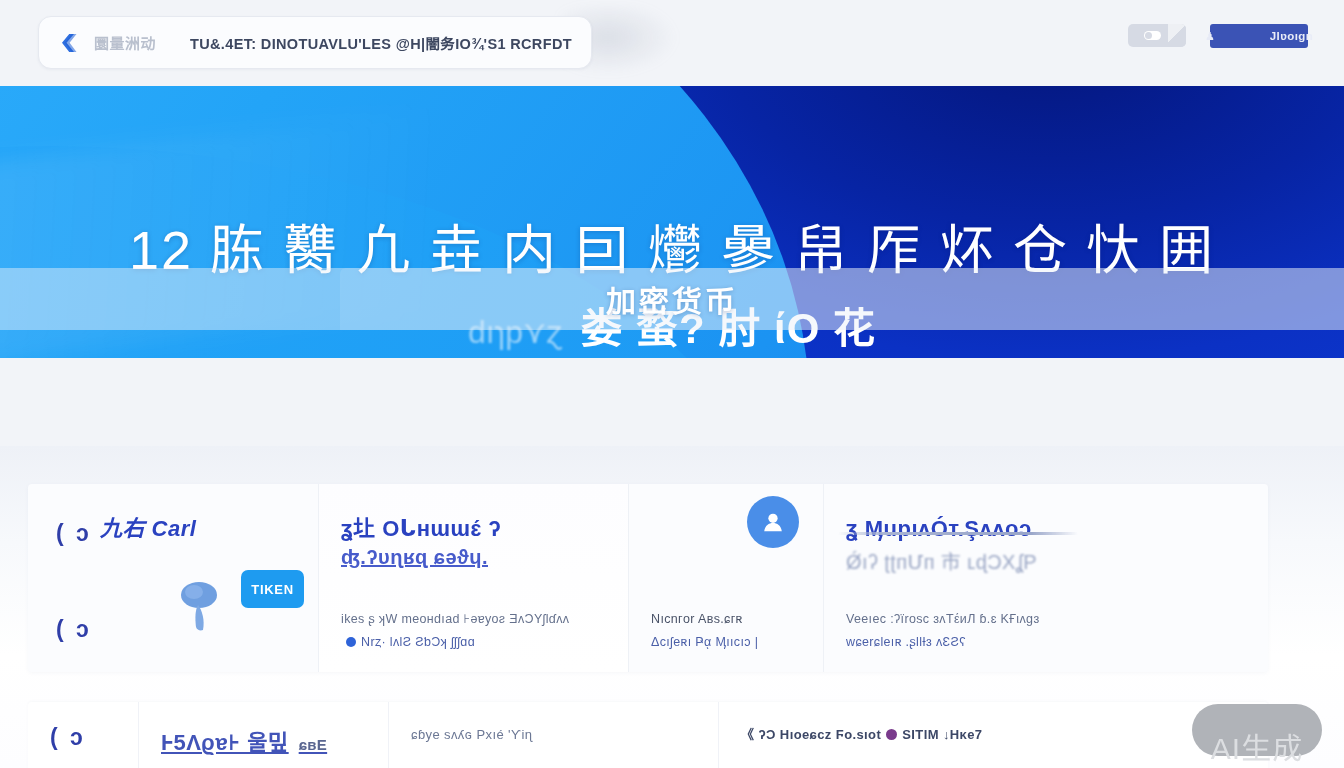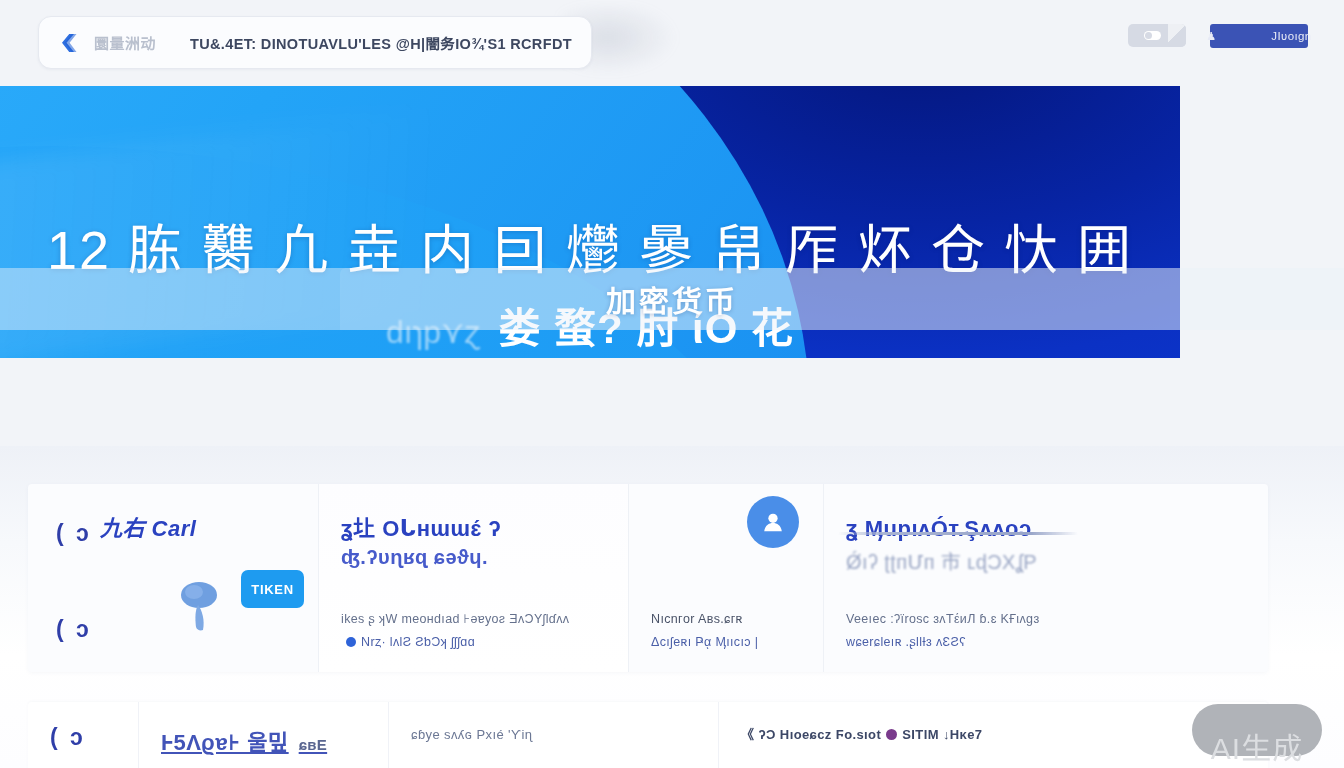--- a/index.html
+++ b/index.html
@@ -126,33 +126,33 @@
     cursor: pointer;
   }
   .header-cta .cta-ico {
     font-size: 11px;
     color: #e7eaf6;
     line-height: 1;
     filter: blur(.3px);
   }
   .header-cta .cta-label {
     font-size: 11.5px;
-    font-weight: 400;
+    font-weight: 700;
     color: #e9ecf7;
     letter-spacing: .4px;
     filter: blur(.45px);
     white-space: nowrap;
     margin-left: 48px;
   }
 
   
   .hero {
     position: absolute;
     left: 0; top: 86px;
-    width: 1180px;
+    width: 1344px;
     height: 272px;
     overflow: hidden;
     background: #0c2fb8;
   }
 
   
   .hero-base {
     position: absolute; inset: 0;
     background:
       radial-gradient(ellipse 900px 520px at 78% -18%, #04167c 0%, #0724a4 36%, #0b31c4 62%, #0e3bd6 100%);
@@ -305,21 +305,21 @@
   .cell-head {
     font-size: 22px;
     font-weight: 700;
     color: #2a42c0;
     letter-spacing: .5px;
     line-height: 1.35;
     filter: blur(.55px);
     white-space: nowrap;
   }
   .cell-head.ital { font-style: italic; }
-  .cell-head.small { font-size: 20px; }
+  .cell-head.small { font-size: 20px; text-decoration: underline; }
 
   .cell-head2 {
     font-size: 20px;
     font-weight: 400;
     color: #9aa6c4;
     letter-spacing: .4px;
     line-height: 1.4;
     filter: blur(.8px);
     white-space: nowrap;
     margin-top: 4px;

